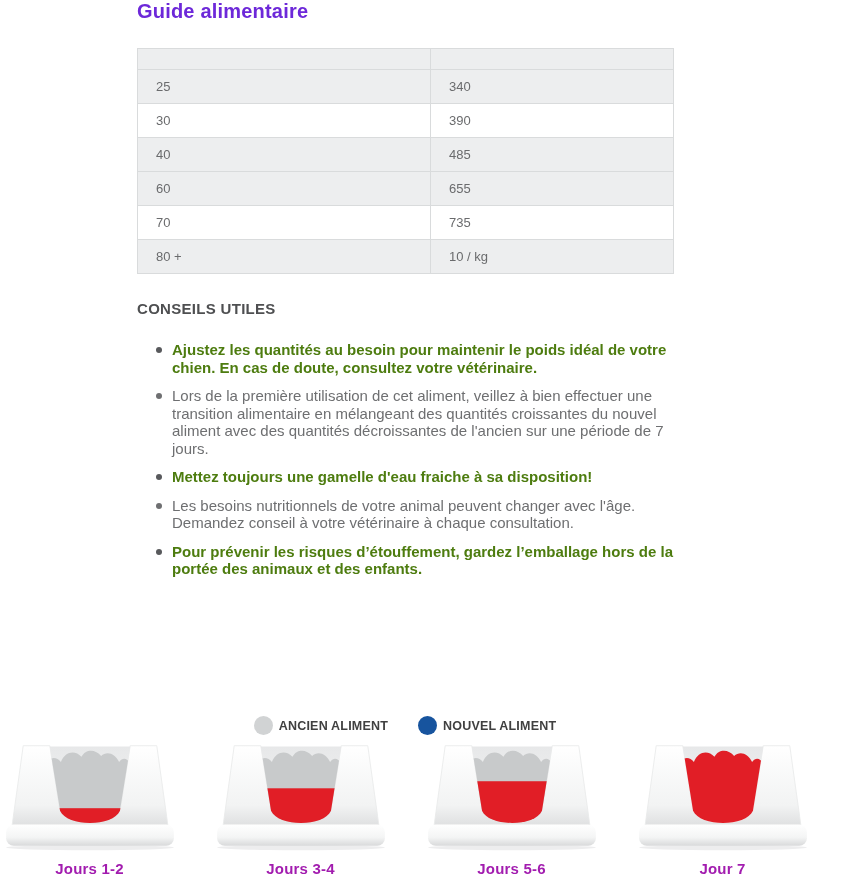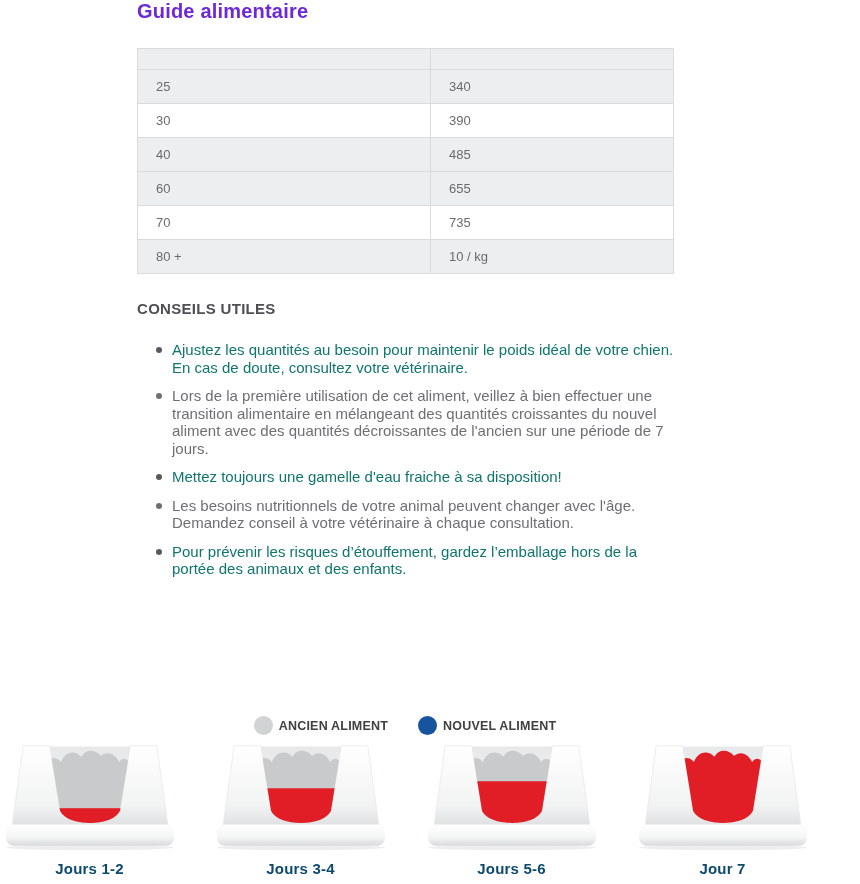--- a/index.html
+++ b/index.html
@@ -43,21 +43,21 @@
     font-size: 15px; line-height: 17.5px;
     color: #6e6f71; font-weight: 400;
     width: 537px;
   }
   ul.tips-list li::before {
     content: "";
     position: absolute; left: 19px; top: 6px;
     width: 6px; height: 6px; border-radius: 50%;
     background: #6e6f71;
   }
-  ul.tips-list li.bold { color: #0f766e; font-weight: 400; }
+  ul.tips-list li.bold { color: #4d7c0f; font-weight: 700; }
   ul.tips-list li.bold::before { background: #58595c; }
 
   
   .legend {
     position: absolute; left: 0; top: 716px; width: 810px;
     display: flex; justify-content: center; align-items: center; gap: 30px;
   }
   .legend-item { display: flex; align-items: center; gap: 6px; }
   .legend-dot { width: 19px; height: 19px; border-radius: 50%; }
   .legend-label {
@@ -66,21 +66,21 @@
 
   
   .bowls-row {
     position: absolute; left: -16px; top: 744px; width: 876px;
     display: flex;
   }
   .bowl-figure { width: 211px; display: flex; flex-direction: column; align-items: center; }
   .bowl-figure svg.bowl { width: 180px; height: 107px; display: block; }
   .bowl-label {
     margin-top: 9px;
-    font-size: 15px; font-weight: 700; color: #0c4a6e; letter-spacing: .2px;
+    font-size: 15px; font-weight: 700; color: #a21caf; letter-spacing: .2px;
     text-align: center;
   }
   .svg-defs { position: absolute; width: 0; height: 0; }
 </style>
 </head>
 <body>
 
 <svg class="svg-defs" aria-hidden="true">
   <defs>
     <clipPath id="cavityClip">

